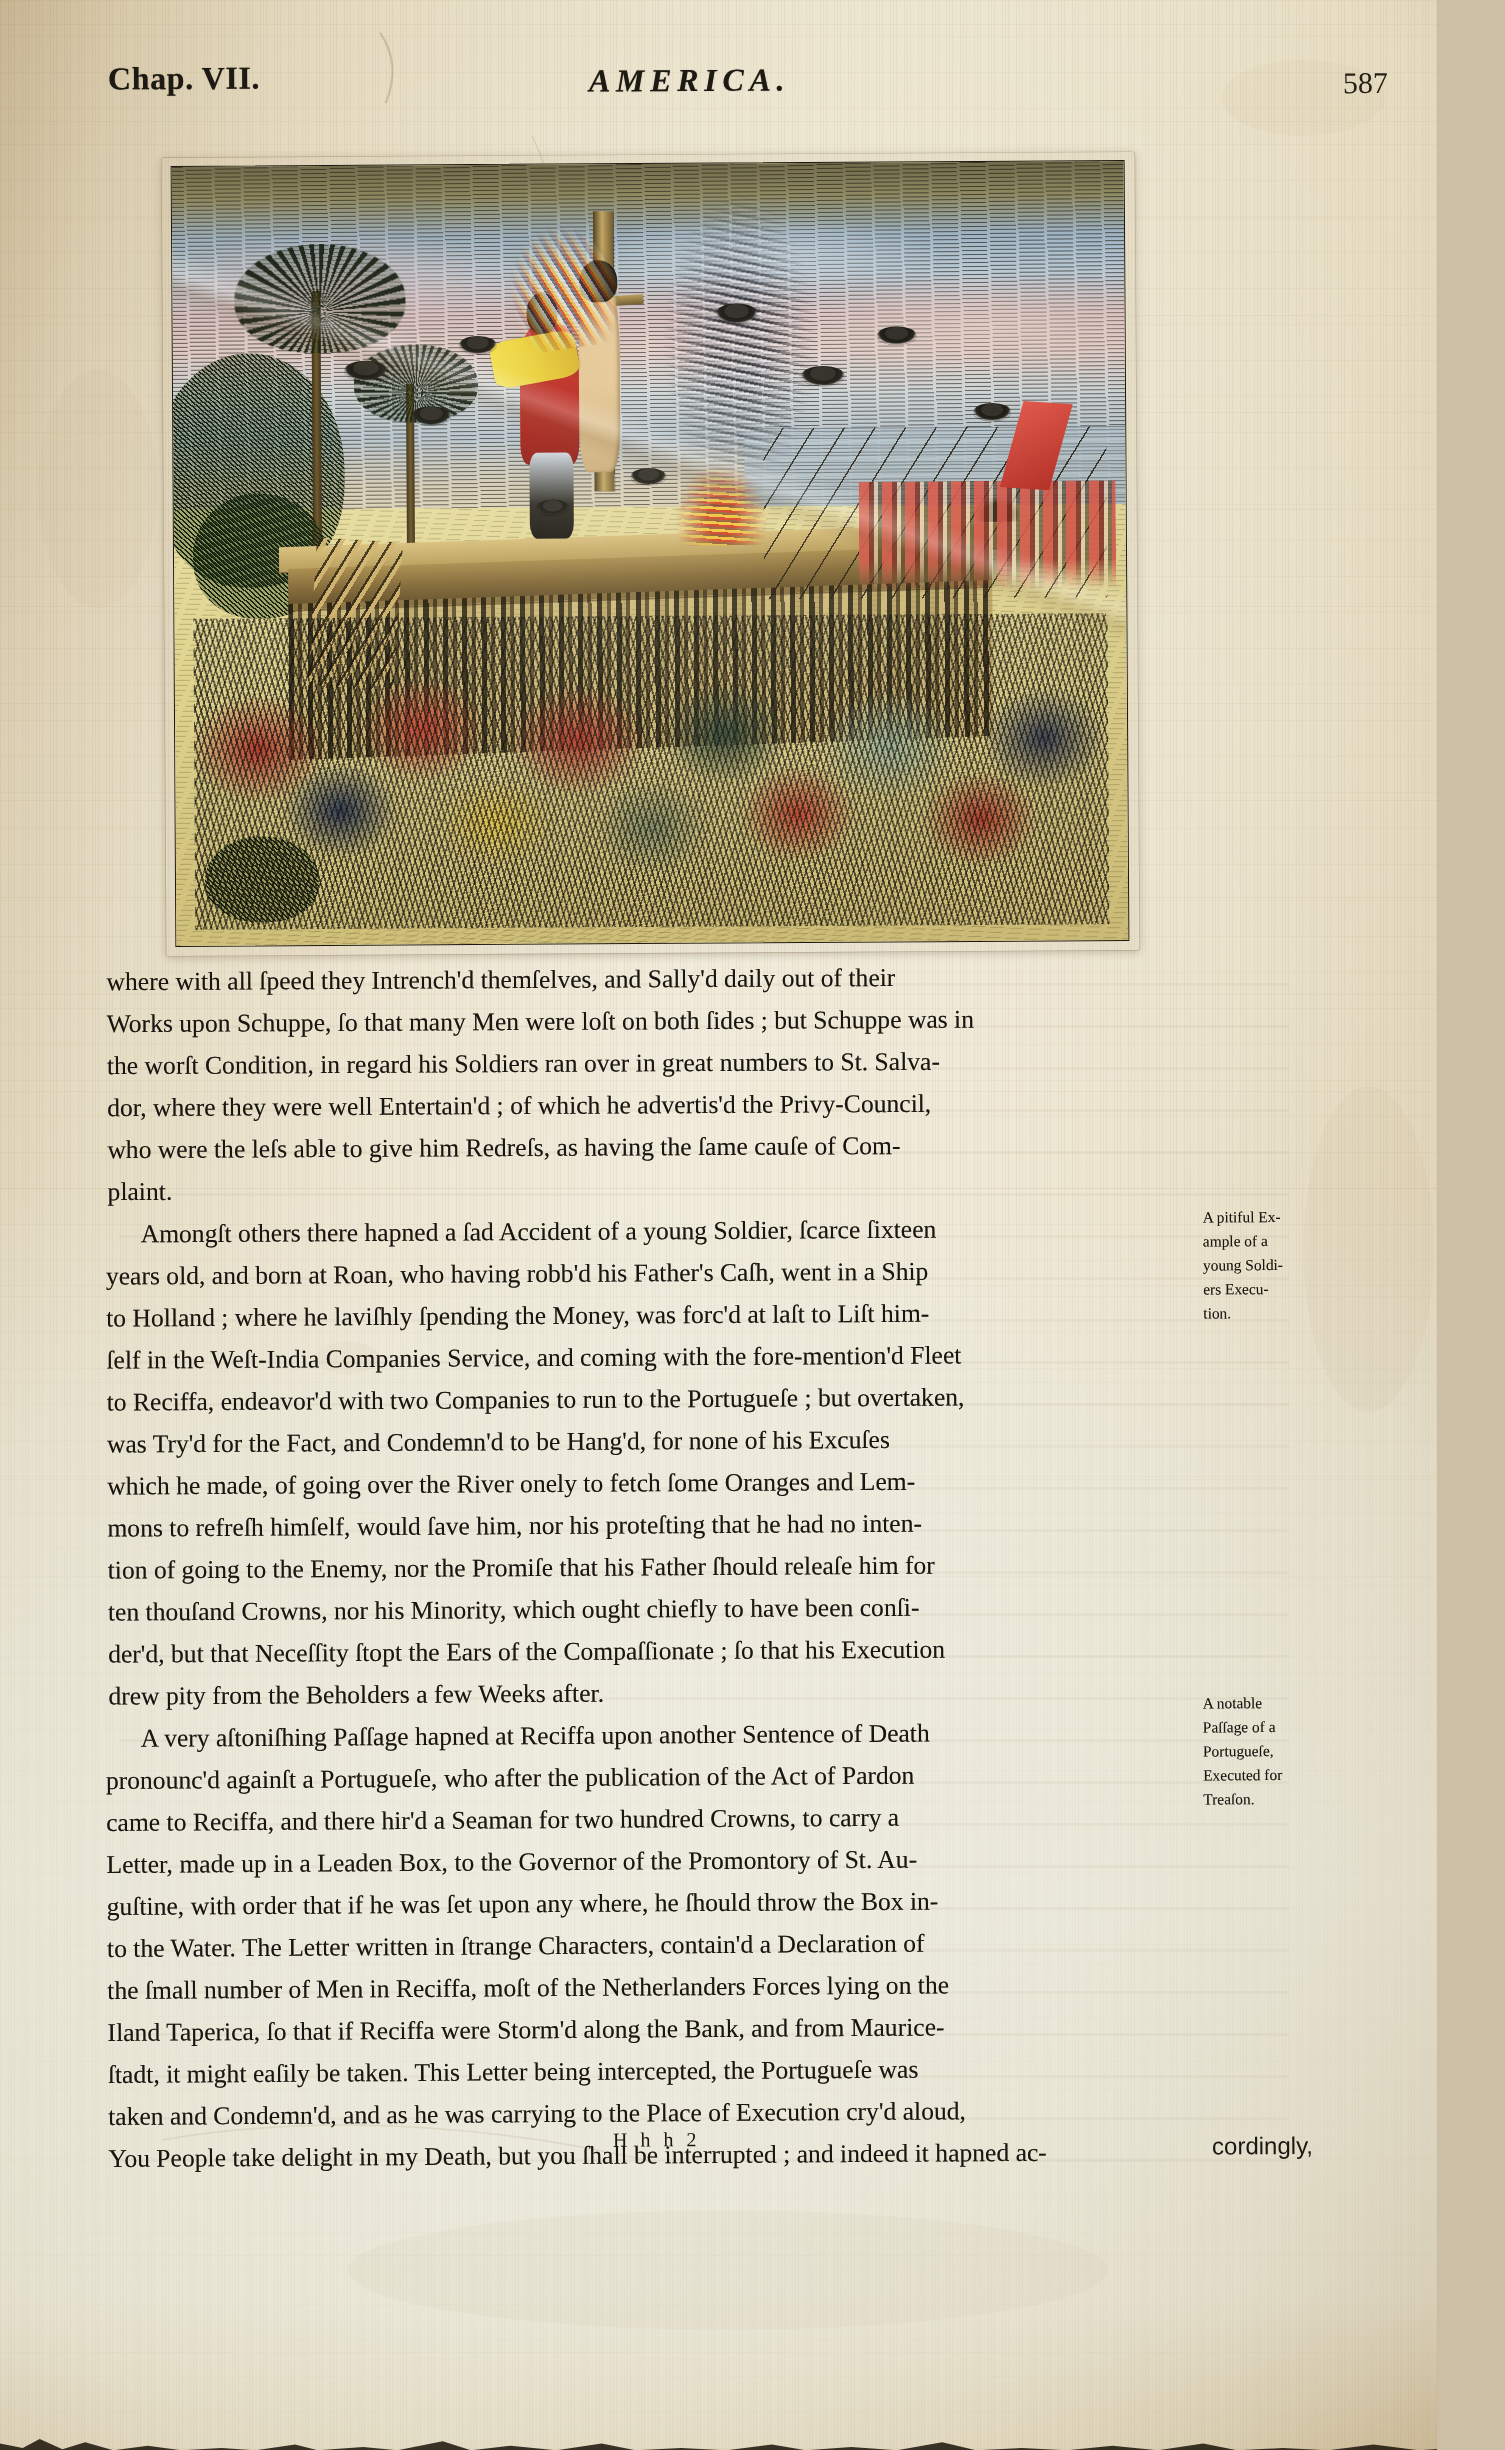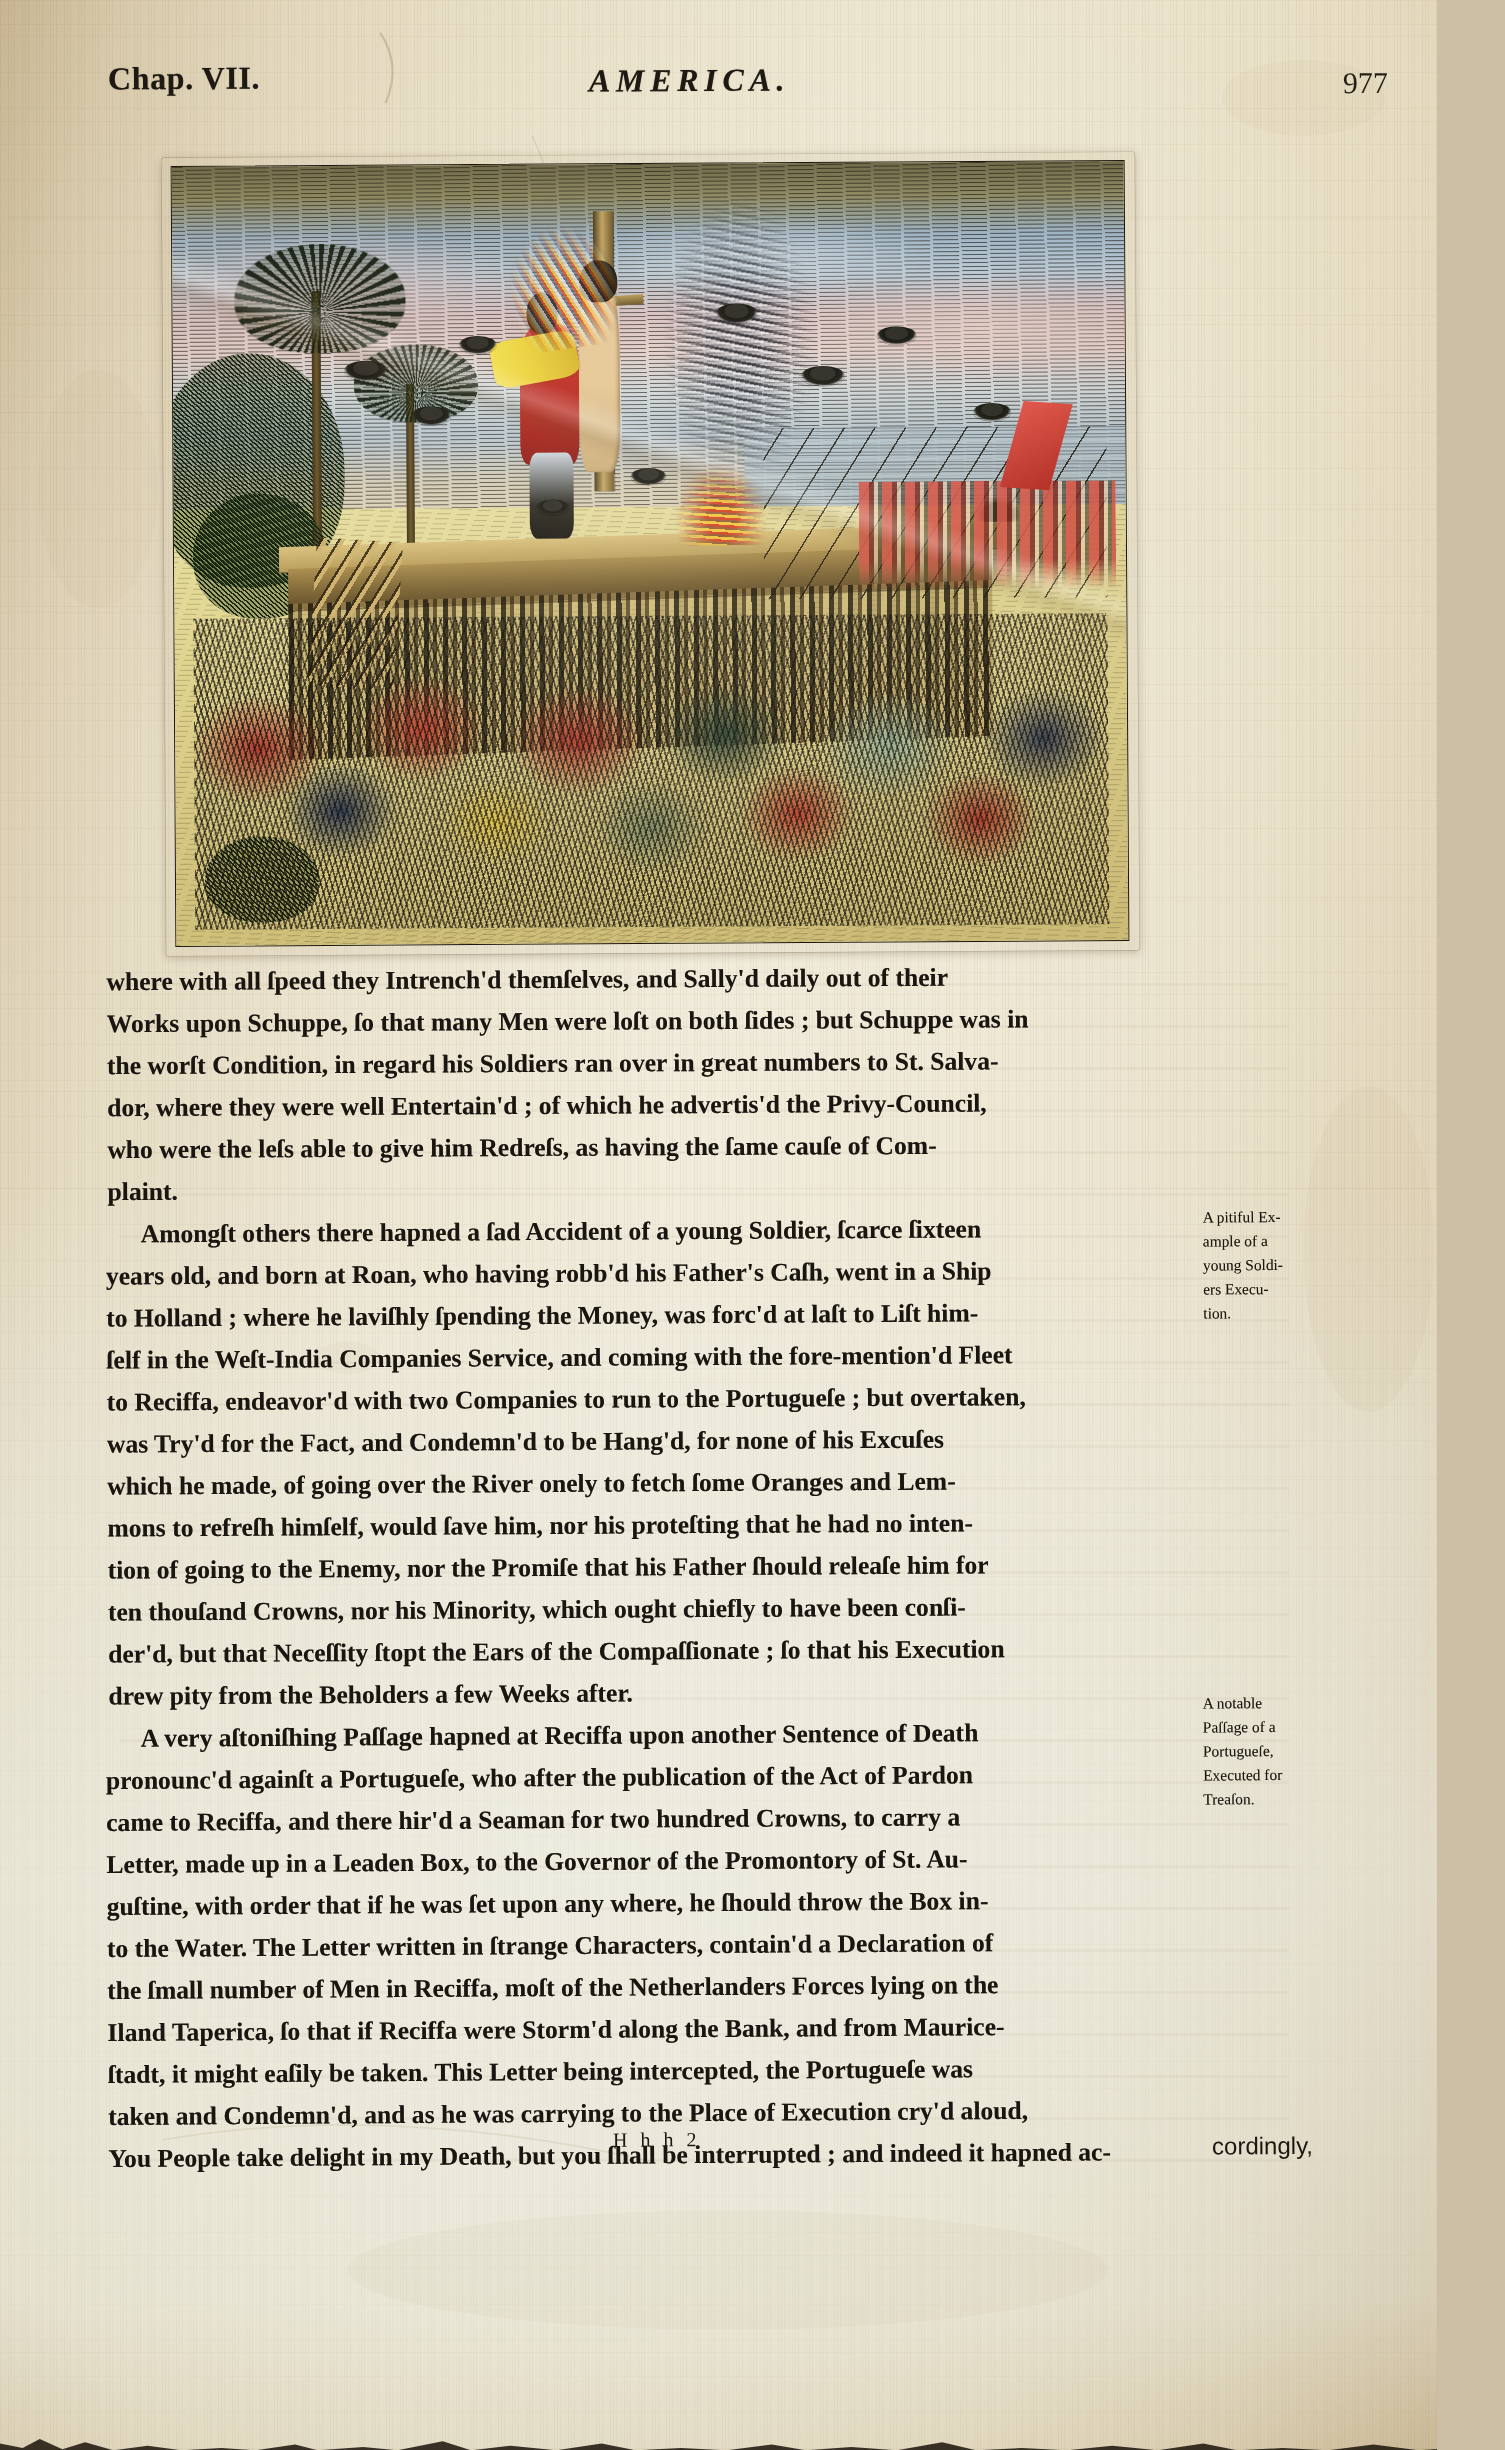--- a/index.html
+++ b/index.html
@@ -369,21 +369,21 @@
     pointer-events:none;
   }
   #plate-crease {
     position:absolute; left:0; top:0; width:100%; height:100%;
     background:linear-gradient(200deg, rgba(255,255,255,0) 38%, rgba(255,255,255,0.22) 40%, rgba(120,96,58,0.14) 41.5%, rgba(255,255,255,0) 43%);
     pointer-events:none;
   }
 
   
   #text-block {
-    position:absolute; left:107px; top:958px; width:1206px;font-weight:bold;
+    position:absolute; left:107px; top:958px; width:1206px;
   }
   .para {
     font-family:"Liberation Serif", serif;
     font-size:25.6px;
     line-height:42px;
     color:#191510;
     text-align:justify;
     position:relative;
   }
   .para .ln {
@@ -452,21 +452,21 @@
     <ellipse cx="1340" cy="4180" rx="700" ry="110" fill="#a8895a" opacity=".10"></ellipse>
     <ellipse cx="640" cy="2500" rx="60" ry="30" fill="#9c7c4e" opacity=".08"></ellipse>
     <path d="M 700 60 q 40 60 10 130" stroke="#6d5630" stroke-width="4" fill="none" opacity=".45"></path>
     <path d="M 980 250 q 120 260 -40 520" stroke="#8a7248" stroke-width="2.5" fill="none" opacity=".35"></path>
     <path d="M 300 3940 q 420 -70 900 40" stroke="#9b7f52" stroke-width="3" fill="none" opacity=".30"></path>
   </svg>
 
   <div id="runhead">
     <div class="rh-chap">Chap. VII.</div>
     <div class="rh-title">AMERICA.</div>
-    <div class="rh-folio">977</div>
+    <div class="rh-folio">587</div>
   </div>
 
   <div id="plate-wrap">
     <div id="plate-mark"></div>
     <div id="plate">
 
       <div class="lay" id="sky"></div>
       <div class="lay" id="sky-clouds"></div>
       <div class="lay" id="sea"></div>
       <div class="lay" id="ground"></div>

